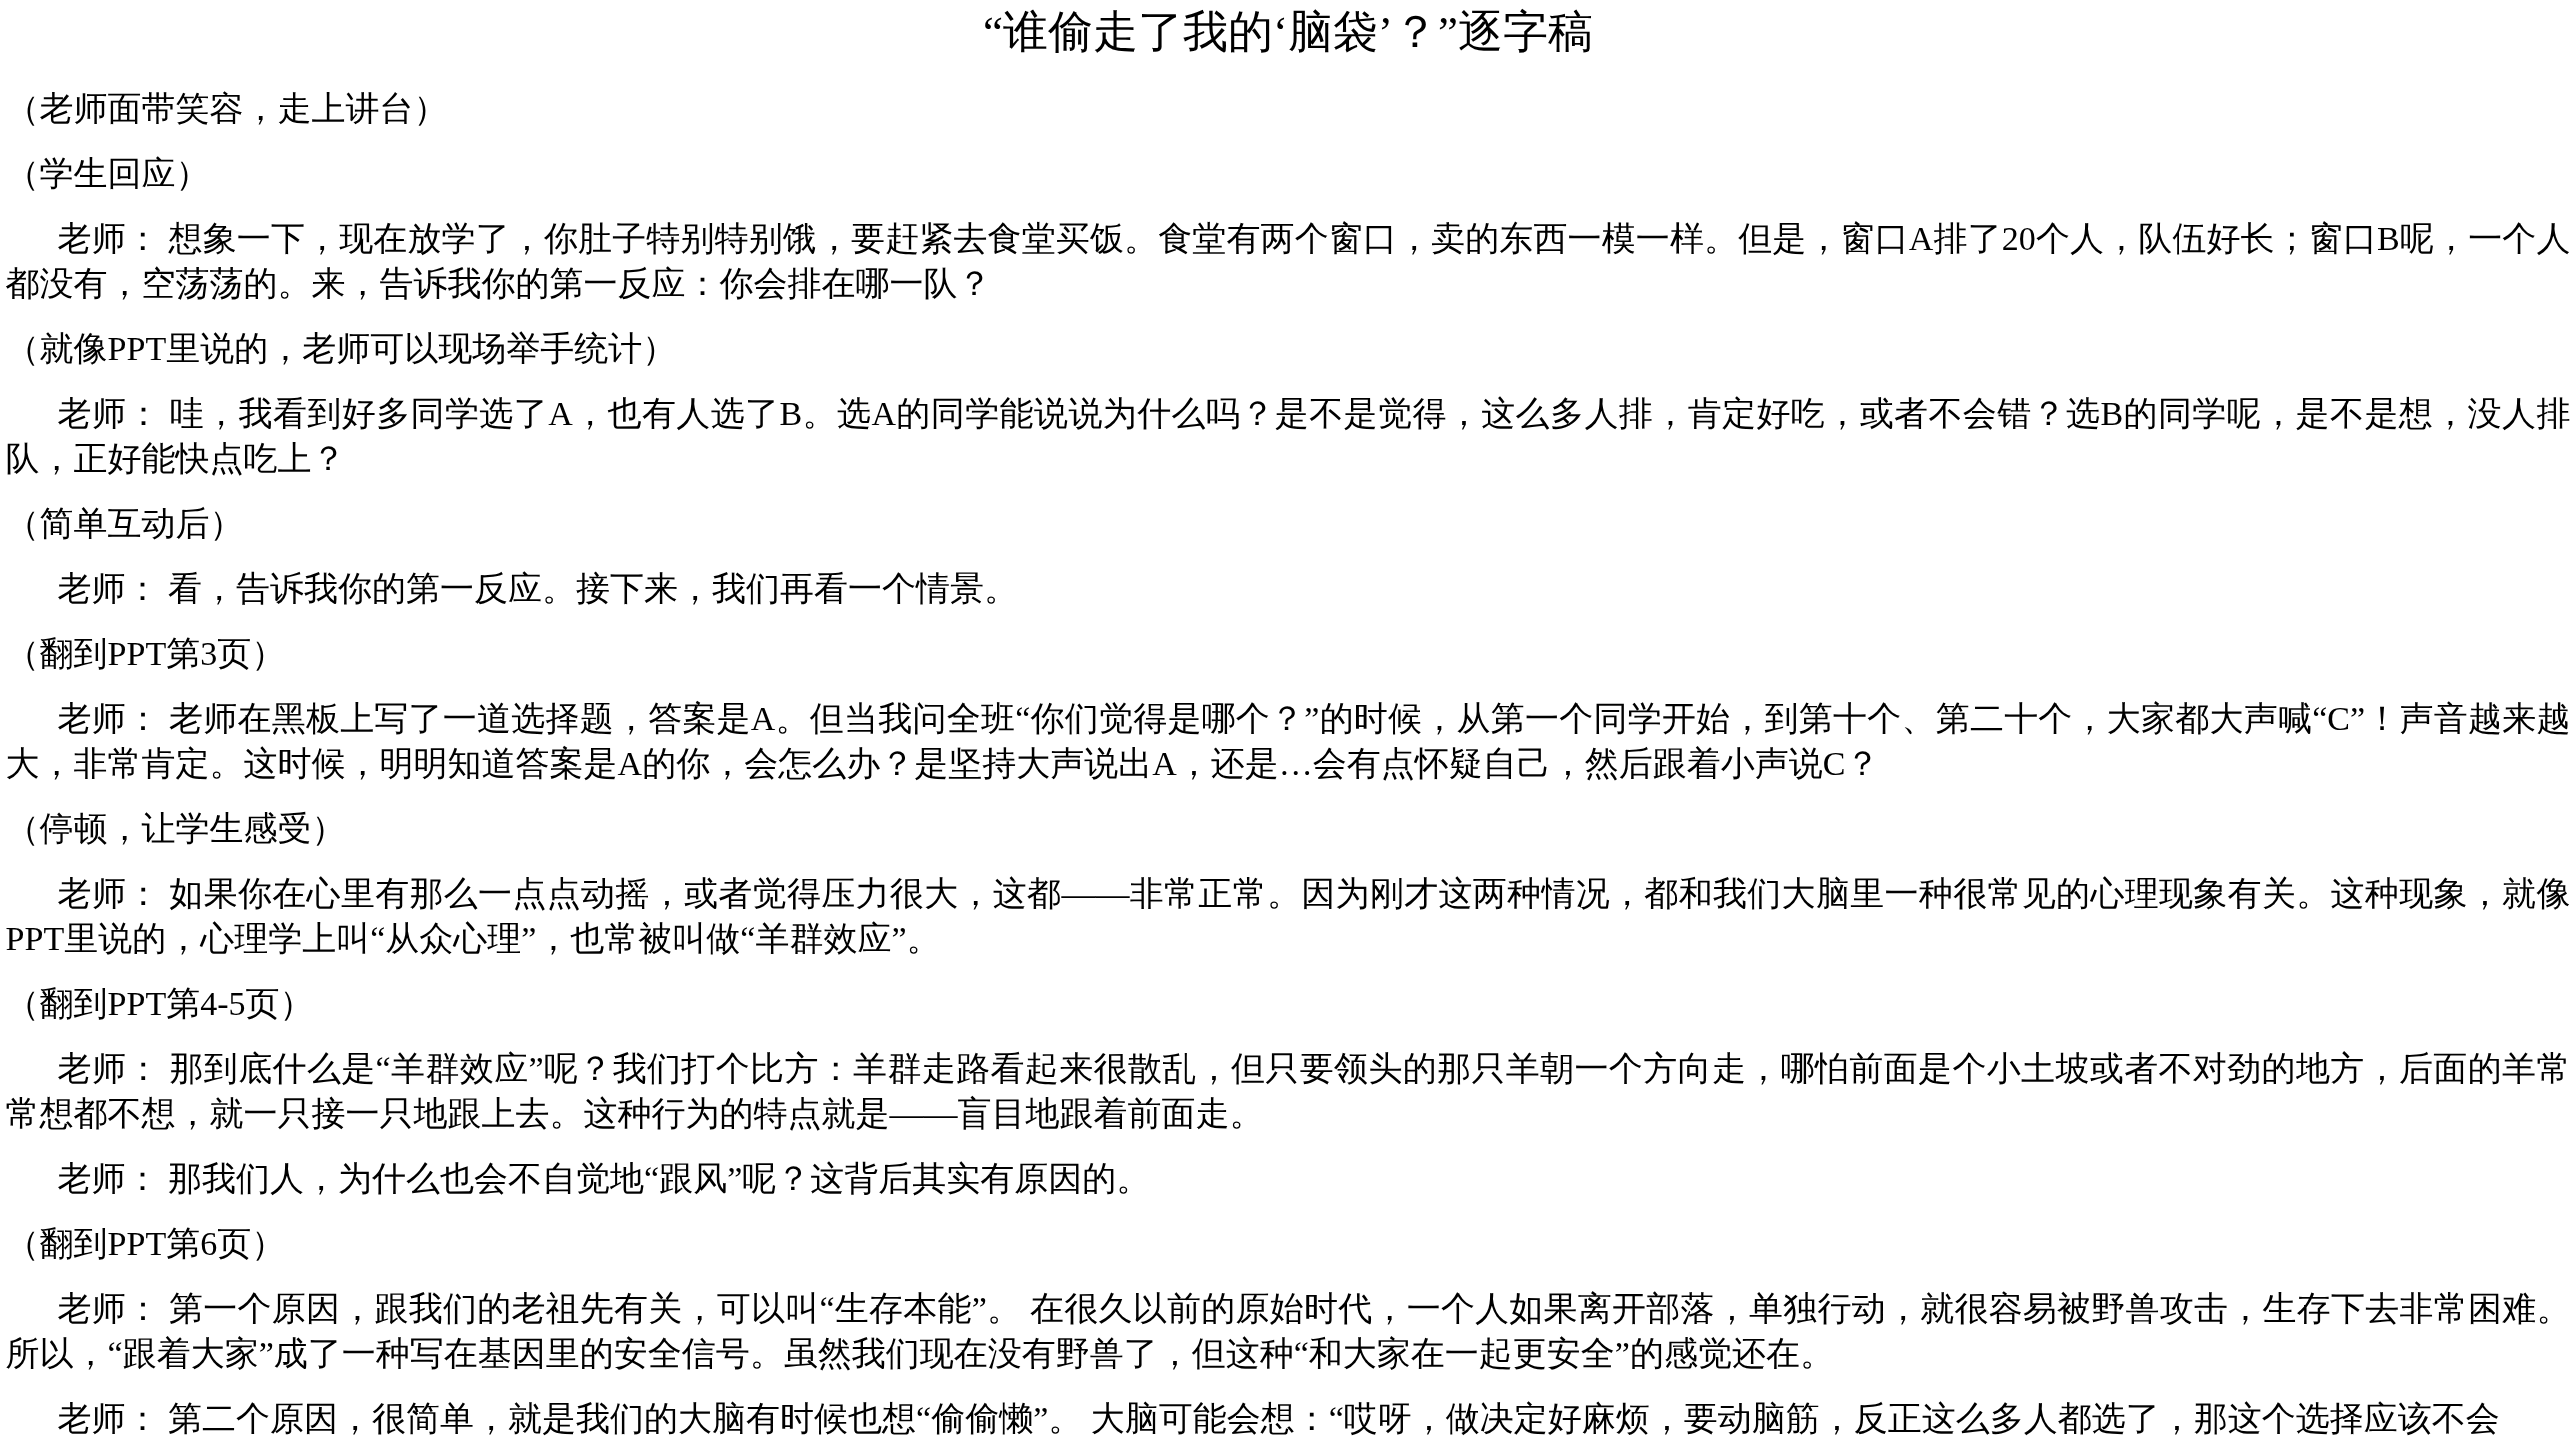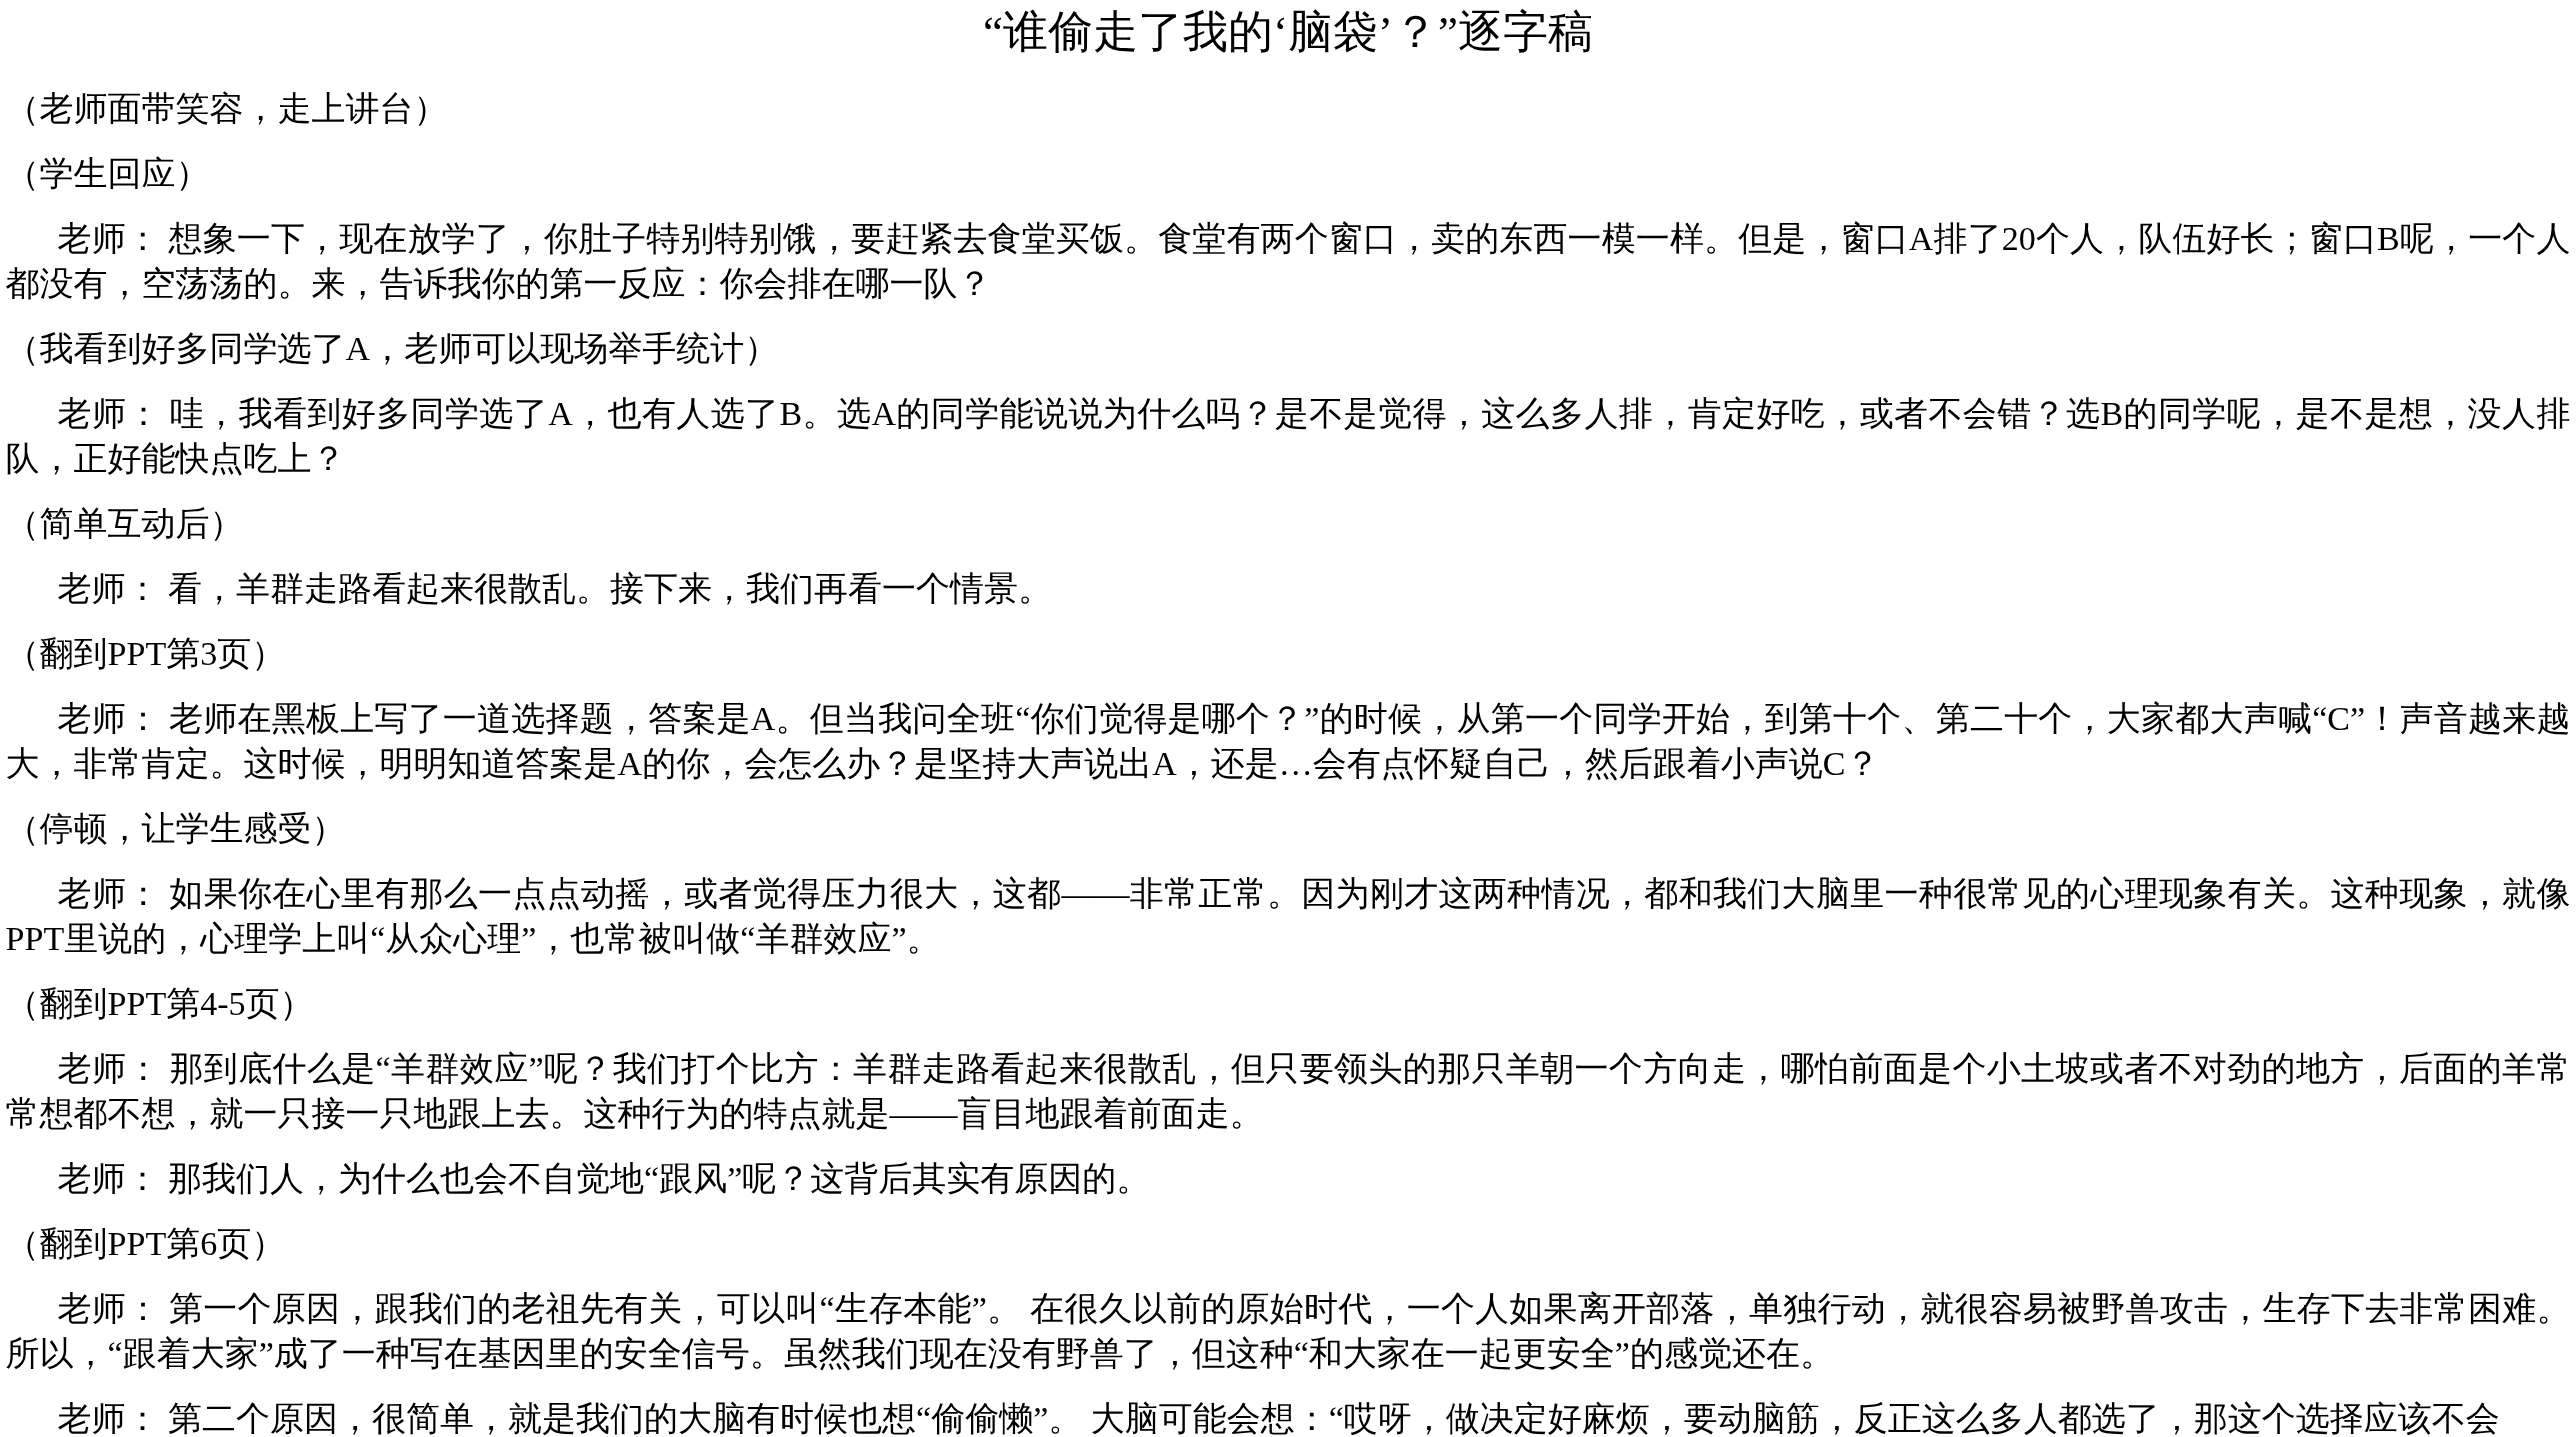--- a/index.html
+++ b/index.html
@@ -40,24 +40,24 @@
 </style>
 </head>
 <body>
 
 <div class="page">
   <h1 class="doc-title">“谁偷走了我的‘脑袋’？”逐字稿</h1>
 
   <p class="para direction">（老师面带笑容，走上讲台）</p>
   <p class="para direction">（学生回应）</p>
   <p class="para speech">老师： 想象一下，现在放学了，你肚子特别特别饿，要赶紧去食堂买饭。食堂有两个窗口，卖的东西一模一样。但是，窗口A排了20个人，队伍好长；窗口B呢，一个人都没有，空荡荡的。来，告诉我你的第一反应：你会排在哪一队？</p>
-  <p class="para direction">（我看到好多同学选了A，老师可以现场举手统计）</p>
+  <p class="para direction">（就像PPT里说的，老师可以现场举手统计）</p>
   <p class="para speech">老师： 哇，我看到好多同学选了A，也有人选了B。选A的同学能说说为什么吗？是不是觉得，这么多人排，肯定好吃，或者不会错？选B的同学呢，是不是想，没人排队，正好能快点吃上？</p>
   <p class="para direction">（简单互动后）</p>
-  <p class="para speech">老师： 看，羊群走路看起来很散乱。接下来，我们再看一个情景。</p>
+  <p class="para speech">老师： 看，告诉我你的第一反应。接下来，我们再看一个情景。</p>
   <p class="para direction">（翻到PPT第3页）</p>
   <p class="para speech">老师： 老师在黑板上写了一道选择题，答案是A。但当我问全班“你们觉得是哪个？”的时候，从第一个同学开始，到第十个、第二十个，大家都大声喊“C”！声音越来越大，非常肯定。这时候，明明知道答案是A的你，会怎么办？是坚持大声说出A，还是…会有点怀疑自己，然后跟着小声说C？</p>
   <p class="para direction">（停顿，让学生感受）</p>
   <p class="para speech">老师： 如果你在心里有那么一点点动摇，或者觉得压力很大，这都——非常正常。因为刚才这两种情况，都和我们大脑里一种很常见的心理现象有关。这种现象，就像PPT里说的，心理学上叫“从众心理”，也常被叫做“羊群效应”。</p>
   <p class="para direction">（翻到PPT第4-5页）</p>
   <p class="para speech">老师： 那到底什么是“羊群效应”呢？我们打个比方：羊群走路看起来很散乱，但只要领头的那只羊朝一个方向走，哪怕前面是个小土坡或者不对劲的地方，后面的羊常常想都不想，就一只接一只地跟上去。这种行为的特点就是——盲目地跟着前面走。</p>
   <p class="para speech">老师： 那我们人，为什么也会不自觉地“跟风”呢？这背后其实有原因的。</p>
   <p class="para direction">（翻到PPT第6页）</p>
   <p class="para speech">老师： 第一个原因，跟我们的老祖先有关，可以叫“生存本能”。 在很久以前的原始时代，一个人如果离开部落，单独行动，就很容易被野兽攻击，生存下去非常困难。所以，“跟着大家”成了一种写在基因里的安全信号。虽然我们现在没有野兽了，但这种“和大家在一起更安全”的感觉还在。</p>
   <p class="para speech">老师： 第二个原因，很简单，就是我们的大脑有时候也想“偷偷懒”。 大脑可能会想：“哎呀，做决定好麻烦，要动脑筋，反正这么多人都选了，那这个选择应该不会</p>

